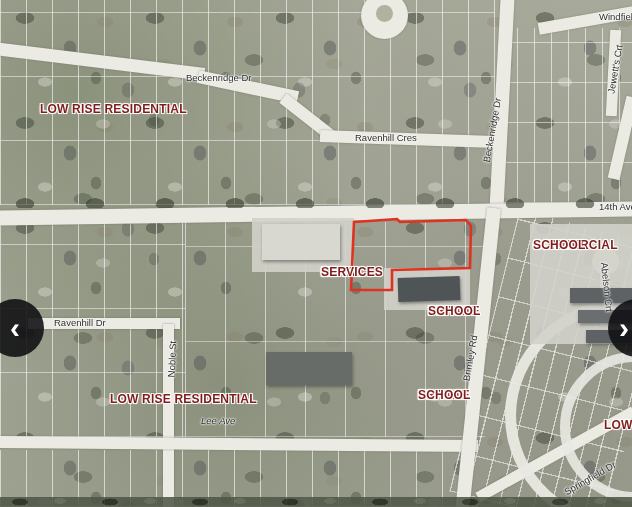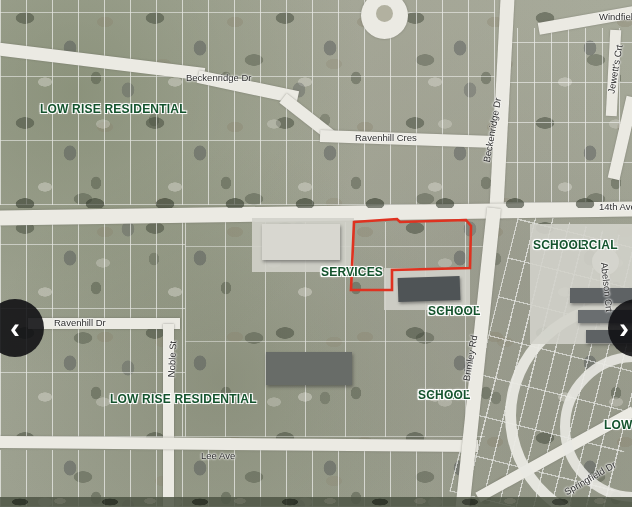--- a/index.html
+++ b/index.html
@@ -41,21 +41,21 @@
   .arc{border-radius:50%;background:transparent!important;}
 
   
   .pad{background:#d2d2ca;opacity:.9;}
   .bldg{box-shadow:1px 2px 3px rgba(40,40,40,.45);}
 
   
   .slabel{font-size:9.5px;color:#2e2e2e;white-space:nowrap;z-index:6;
       text-shadow:0 0 2px #fff,0 0 2px #fff,0 0 3px #fff;}
   .rot{transform:translate(-50%,-50%) rotate(-80deg);transform-origin:center;}
-  .zone{font-weight:bold;font-size:12px;letter-spacing:.2px;color:#14532d;
+  .zone{font-weight:bold;font-size:12px;letter-spacing:.2px;color:#7f1d1d;
       line-height:13px;text-align:center;white-space:nowrap;z-index:6;
       text-shadow:-1px -1px 0 rgba(255,255,255,.9),1px -1px 0 rgba(255,255,255,.9),
                   -1px 1px 0 rgba(255,255,255,.9),1px 1px 0 rgba(255,255,255,.9),
                   0 0 3px rgba(255,255,255,.85);}
   .ctr{transform:translateX(-50%);}
   .watermark{font-size:9px;letter-spacing:1.2px;color:rgba(35,35,35,.4);
       white-space:nowrap;z-index:6;}
 
   
   svg.parcel{left:0;top:0;z-index:5;pointer-events:none;}
@@ -127,21 +127,21 @@
   </svg>
 
   <div class="slabel" style="left:186px;top:72px;">Beckenridge Dr</div>
   <div class="slabel" style="left:355px;top:132px;">Ravenhill Cres</div>
   <div class="slabel rot" style="left:492px;top:130px;">Beckenridge Dr</div>
   <div class="slabel" style="left:599px;top:11px;">Windfield</div>
   <div class="slabel rot" style="left:615px;top:69px;">Jewett's Crt</div>
   <div class="slabel" style="left:599px;top:201px;">14th Ave</div>
   <div class="slabel" style="left:54px;top:317px;">Ravenhill Dr</div>
   <div class="slabel rot" style="left:172px;top:359px;transform:translate(-50%,-50%) rotate(-87deg);">Noble St</div>
-  <div class="slabel" style="left:201px;top:450px;">Lee Ave</div>
+  <div class="slabel" style="left:201px;top:415px;font-style:italic;">Lee Ave</div>
   <div class="slabel rot" style="left:470px;top:358px;">Brimley Rd</div>
   <div class="slabel rot" style="left:607px;top:287px;transform:translate(-50%,-50%) rotate(84deg);">Abelson Crt</div>
   <div class="slabel rot" style="left:590px;top:478px;transform:translate(-50%,-50%) rotate(-30deg);">Springfield Dr</div>
 
   <div class="zone" style="left:40px;top:103px;">LOW RISE RESIDENTIAL</div>
   <div class="zone" style="left:110px;top:393px;">LOW RISE RESIDENTIAL</div>
   <div class="zone" style="left:604px;top:419px;">LOW RISE RESIDENTIAL</div>
   <div class="zone ctr" style="left:321px;top:266px;">
     <div>ROYAL</div>
     <div>OF</div>

